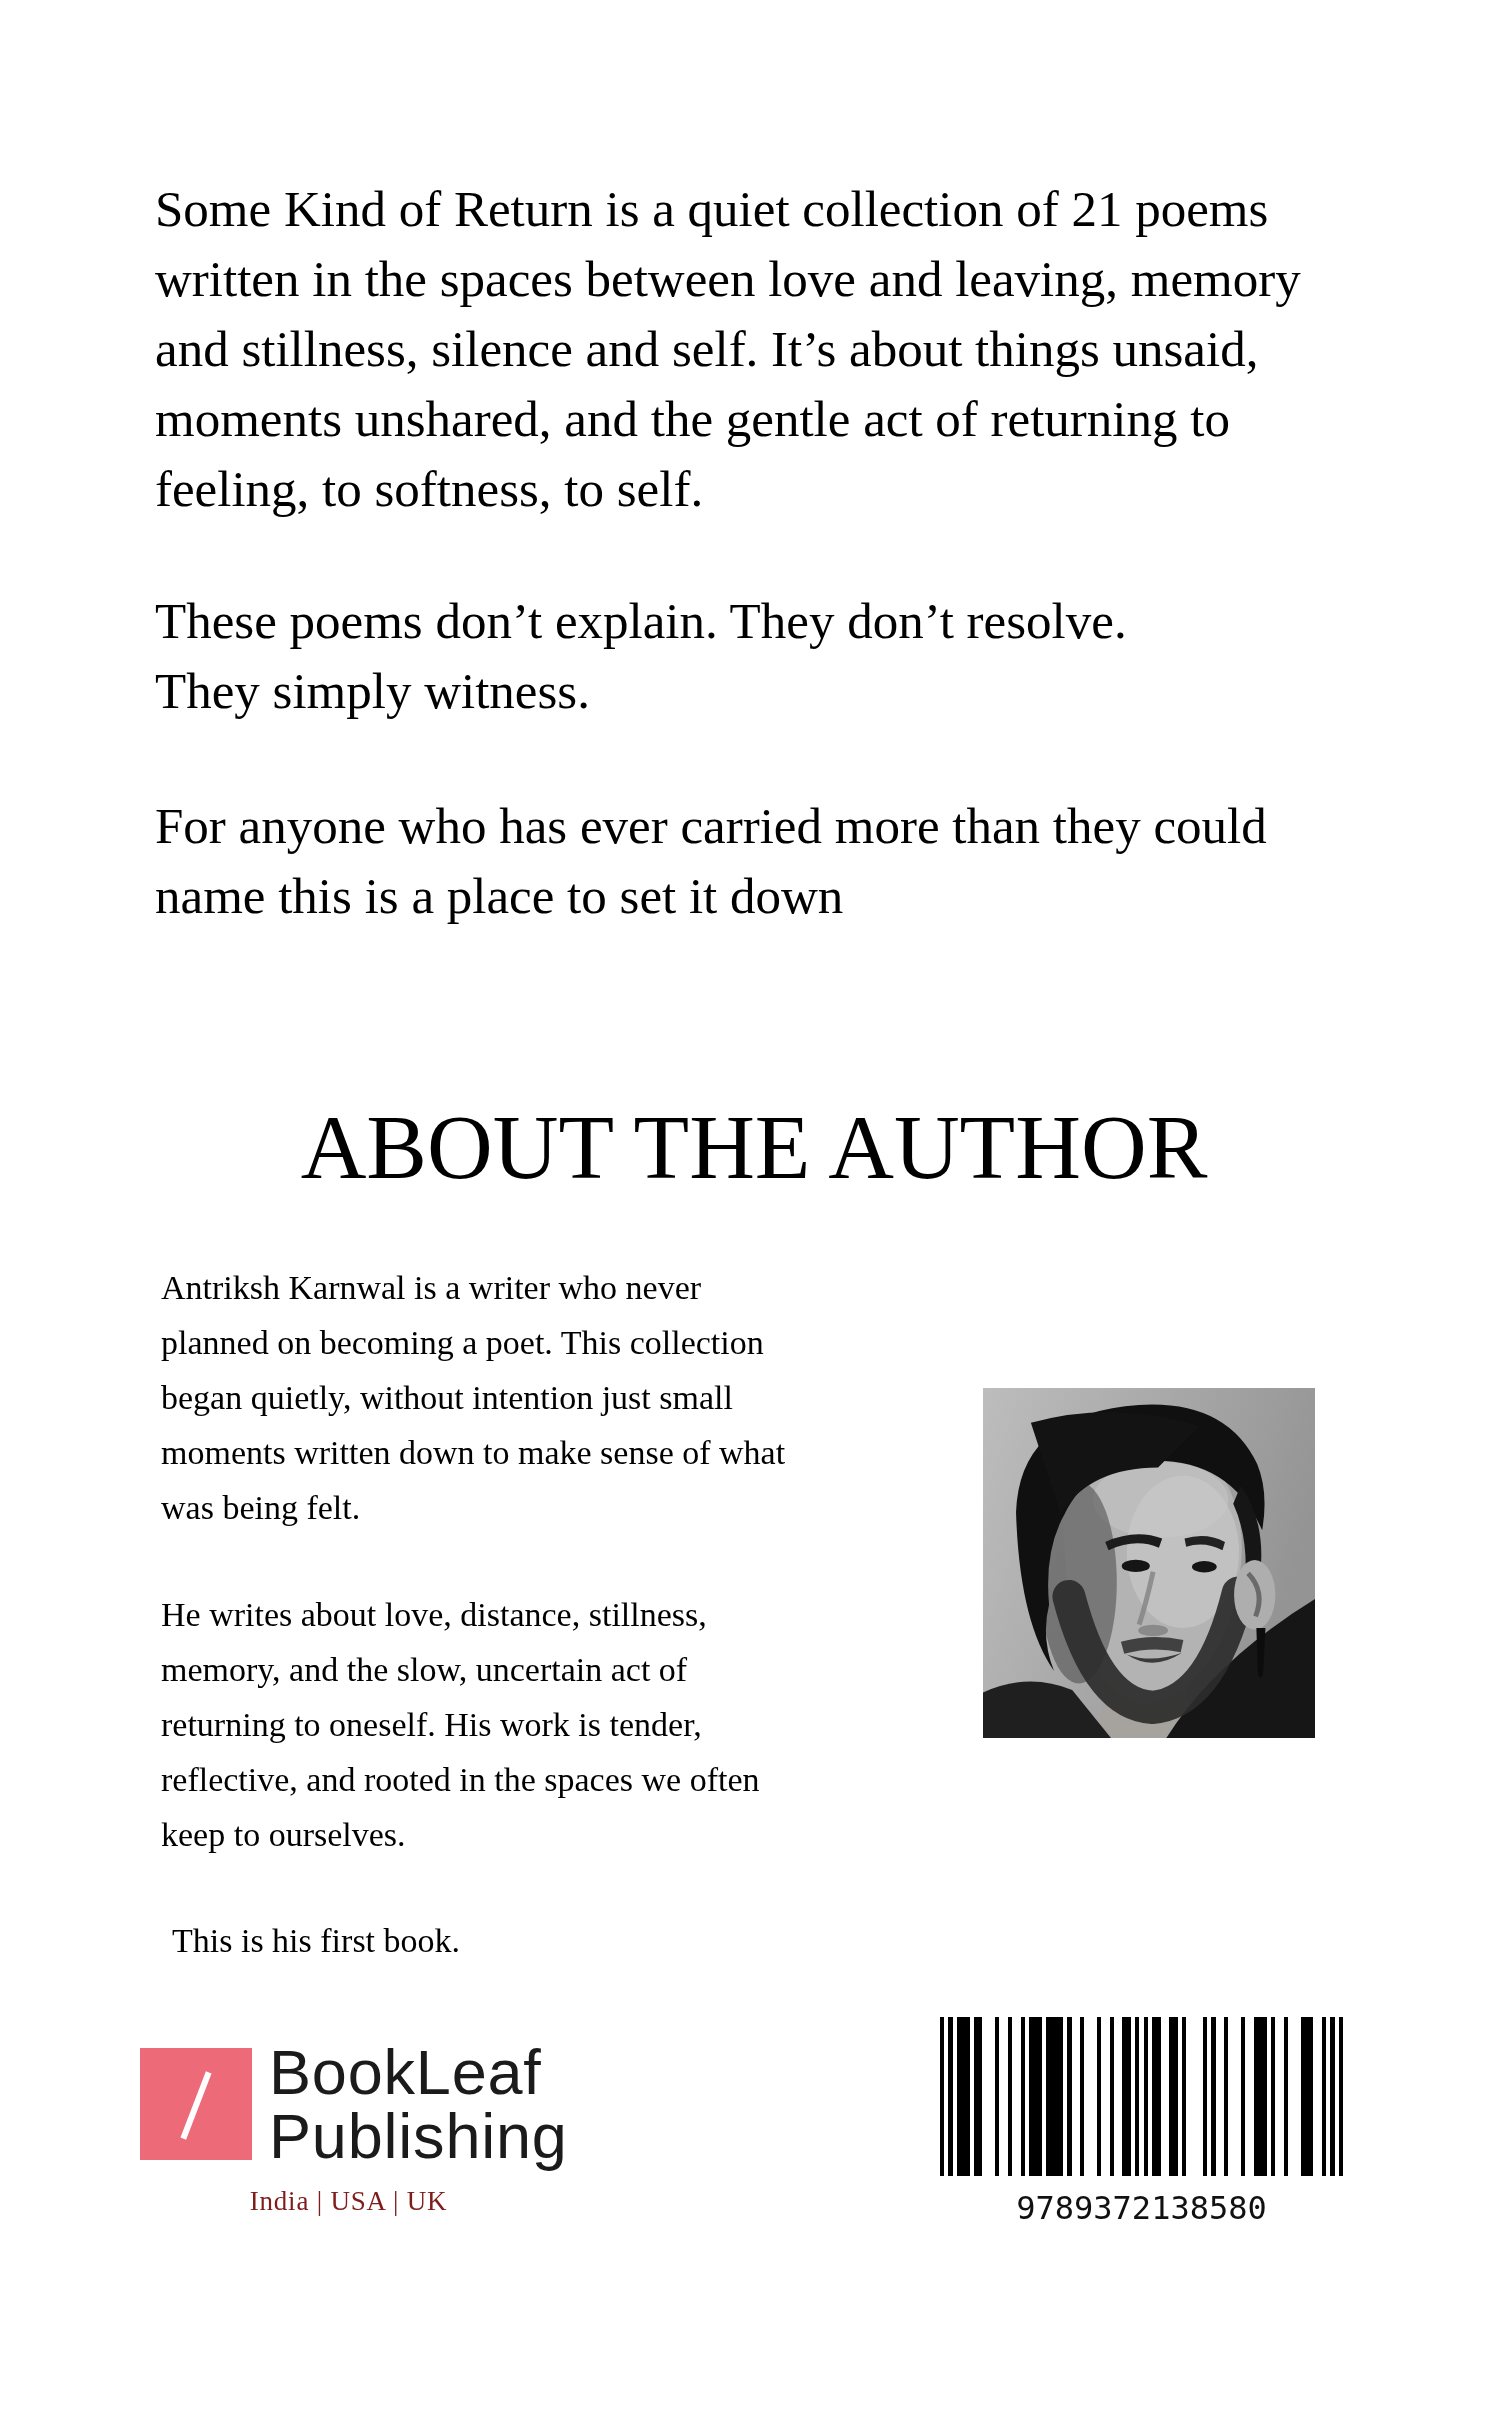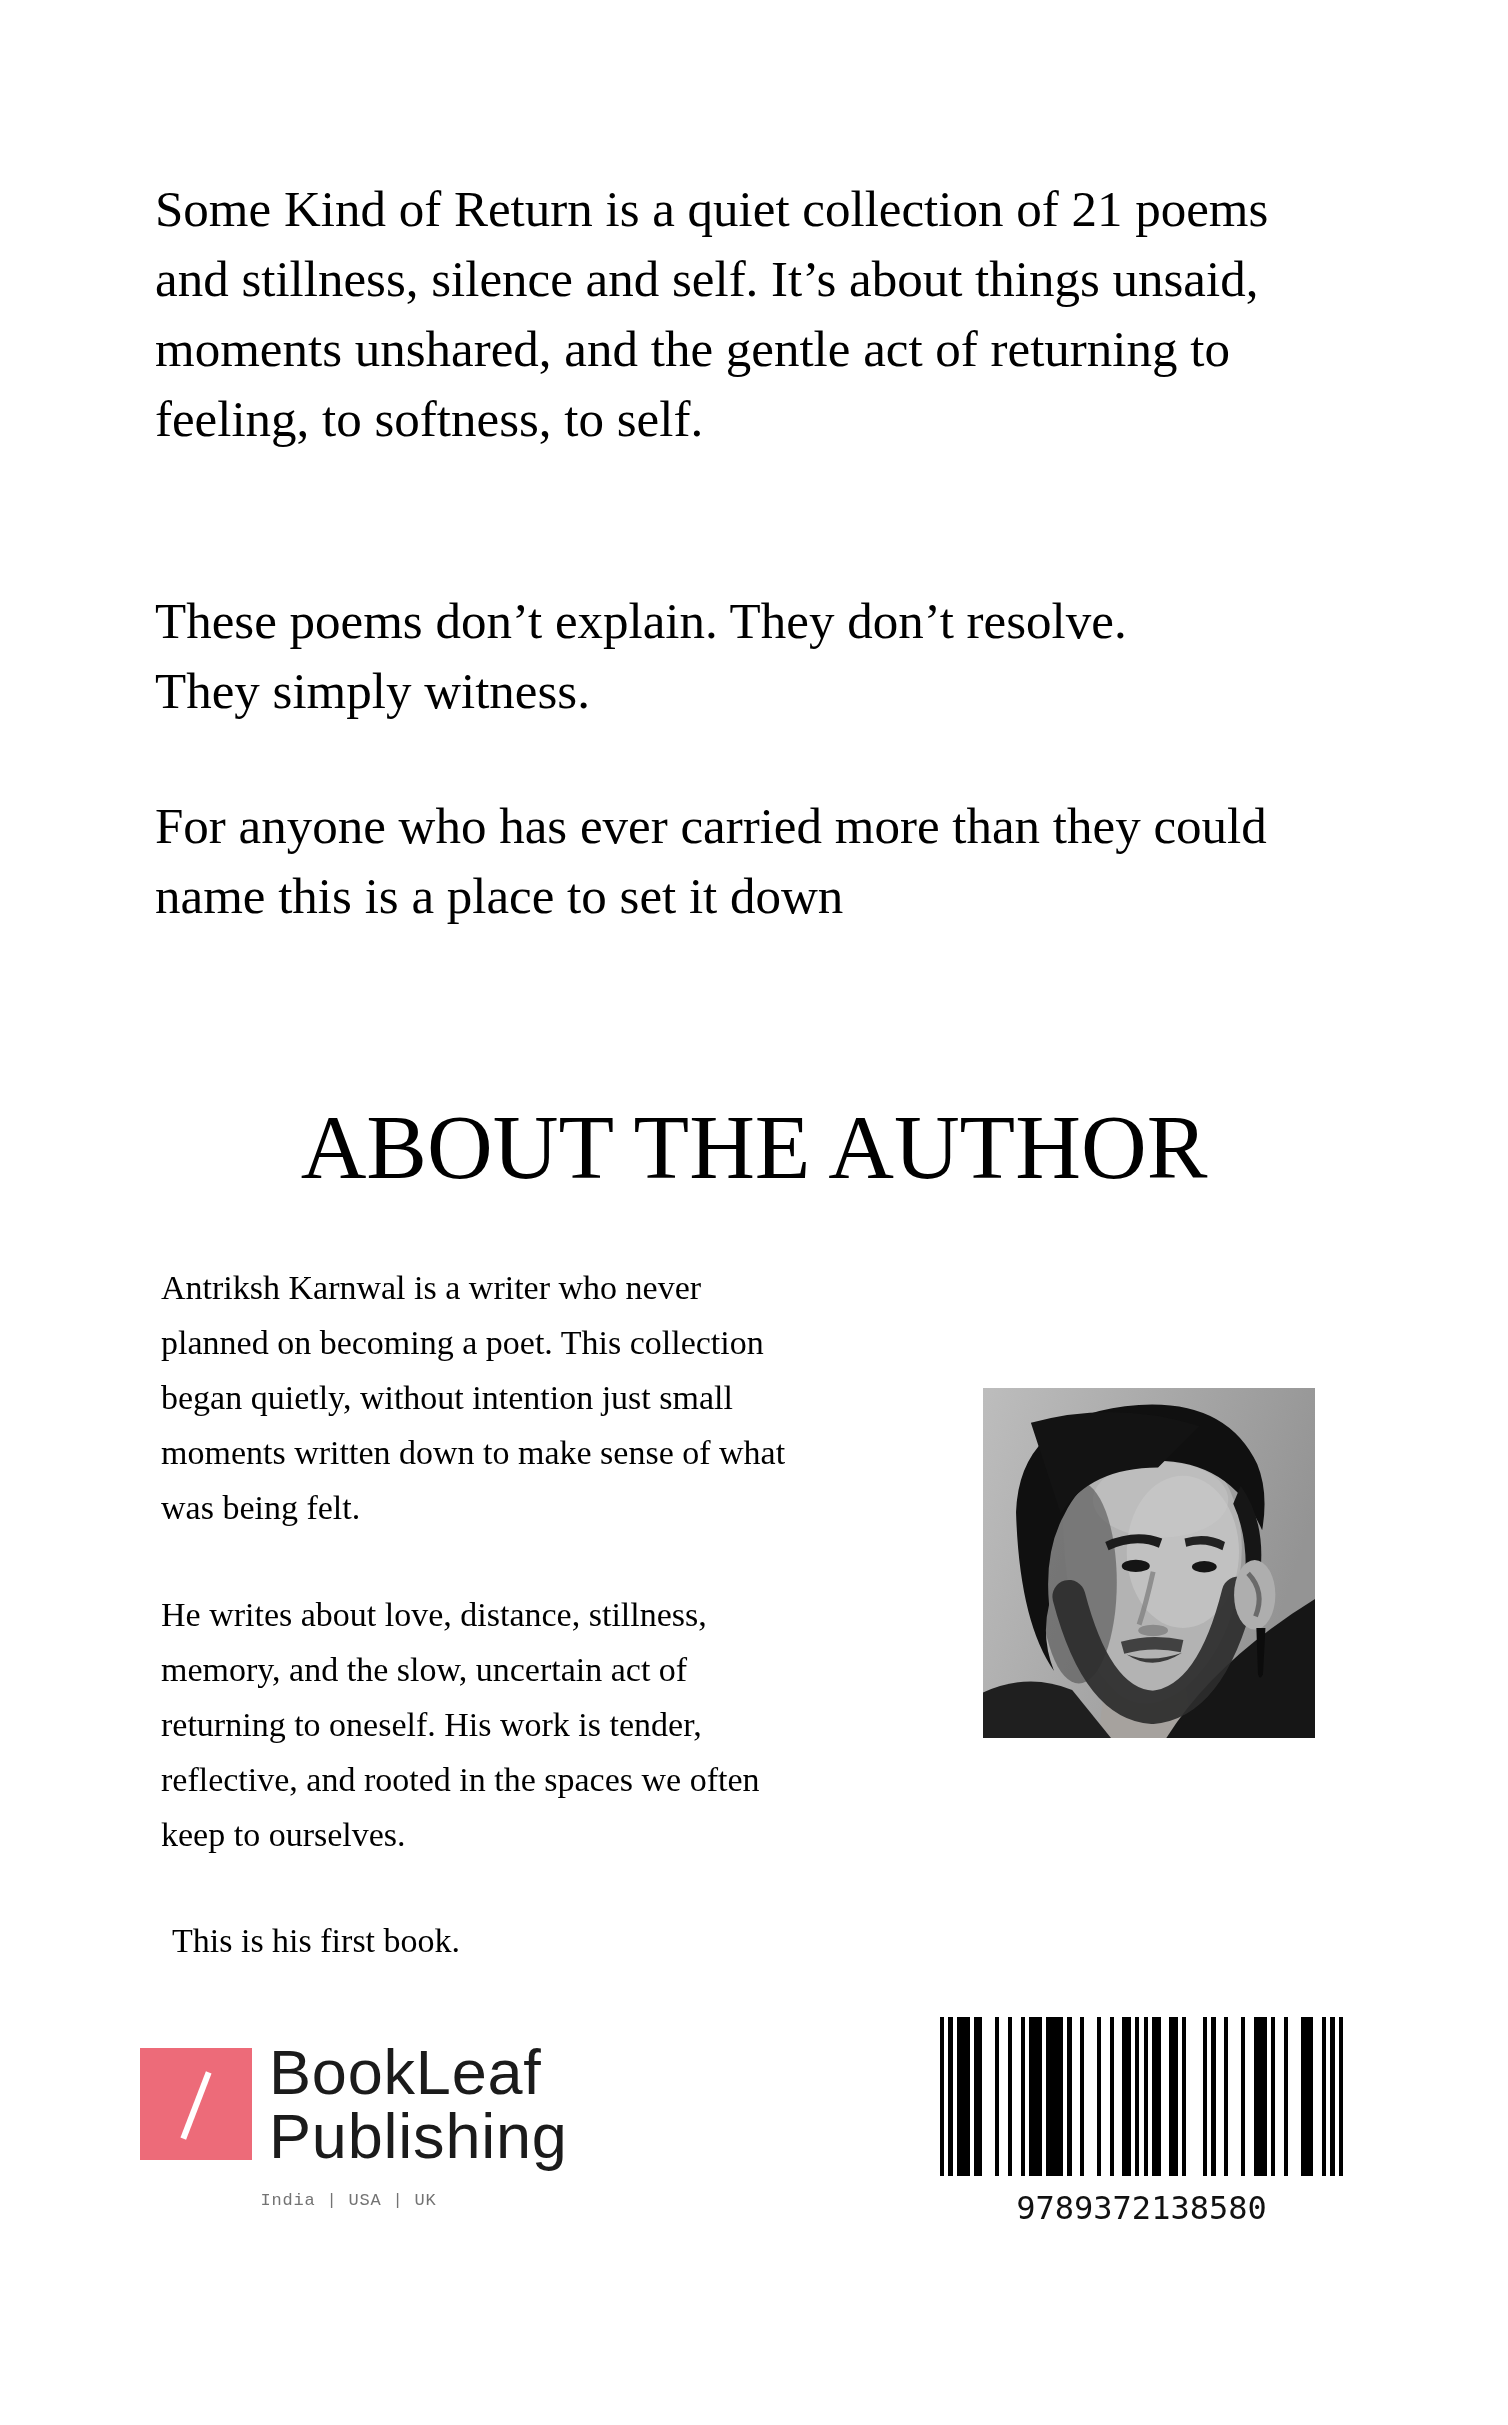--- a/index.html
+++ b/index.html
@@ -33,41 +33,42 @@
     background:#ffffff;transform:rotate(21deg);
   }
   .wordmark{
     left:269px;top:2040px;
     font-family:"Liberation Sans", sans-serif;
     font-size:63px;line-height:64px;font-weight:300;
     color:#1b1b1b;letter-spacing:0.8px;white-space:nowrap;
   }
   .regions{
     left:140px;top:2187px;width:417px;
-    font-family:Liberation Mono, monospace;
-    font-size:17px;line-height:28px;color:#737373;
+    font-family:Liberation Serif, serif;
+    font-size:27px;line-height:28px;color:#7f1d1d;
     text-align:center;white-space:nowrap;letter-spacing:0.8px;
   }
   
   .barcode-box{left:940px;top:2017px;width:403px;}
   .barcode-box svg{display:block;width:403px;height:159px;}
   .isbn{
     margin-top:8.3px;text-align:center;
     font-family:"DejaVu Sans Mono", monospace;
     font-size:32px;line-height:48px;color:#111;
     letter-spacing:0px;white-space:nowrap;
   }
 </style>
 </head>
 <body>
 
 <div class="page">
 
   <div class="abs synopsis" style="left:155px;top:174px;">
       <div>Some Kind of Return is a quiet collection of 21 poems</div>
+      <div>written in the spaces between love and leaving, memory</div>
       <div>and stillness, silence and self. It’s about things unsaid,</div>
       <div>moments unshared, and the gentle act of returning to</div>
       <div>feeling, to softness, to self.</div>
     </div>
 
   <div class="abs synopsis" style="left:155px;top:586px;">
       <div>These poems don’t explain. They don’t resolve.</div>
       <div>They simply witness.</div>
     </div>
 

